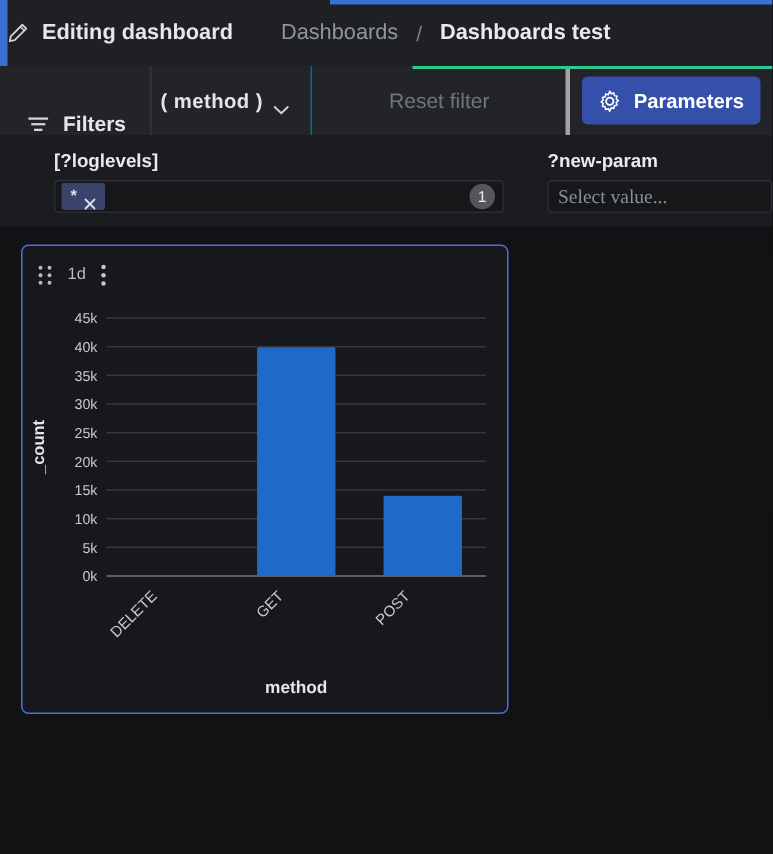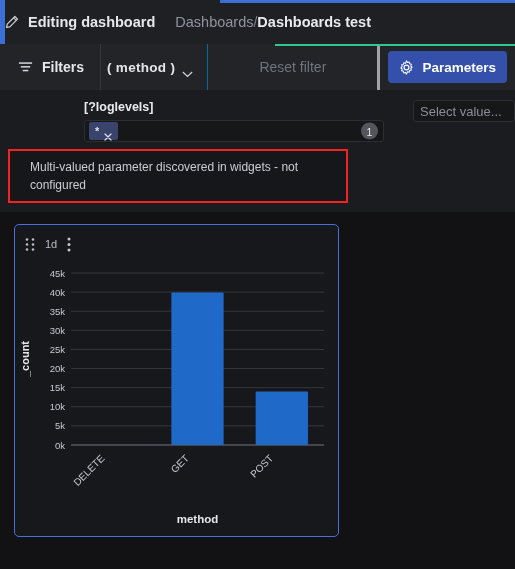--- a/index.html
+++ b/index.html
@@ -41,21 +41,22 @@
   .pencil-icon { width: 15px; height: 15px; display: block; }
   .edit-label {
     color: #e6e7ea;
     font-size: 14.5px;
     font-weight: bold;
     white-space: nowrap;
   }
   .breadcrumb {
     display: flex;
     align-items: flex-start;
-    margin-left: 20px;
+    gap: 12px;
+    margin-left: 32px;
   }
   .crumb-muted {
     color: #9094a0;
     font-size: 14.5px;
     white-space: nowrap;
   }
   .crumb-sep { color: #7c818c; font-size: 14px; }
   .crumb-current {
     color: #e9eaee;
     font-size: 14.5px;
@@ -78,20 +79,21 @@
     background: #2fc98d;
   }
   .fb-seg {
     display: flex;
     align-items: center;
     border-right: 1px solid #34363c;
   }
   .fb-filters {
     padding: 0 16px 0 18px;
     gap: 9px;
+    align-items: flex-end;
   }
   .funnel-icon { width: 15px; height: 14px; display: block; }
   .fb-filters-label {
     color: #e6e7ea;
     font-size: 14px;
     font-weight: bold;
   }
   .fb-method {
     padding: 0 14px 0 6px;
     gap: 7px;
@@ -140,21 +142,20 @@
 
   
   .params-panel {
     background: #1b1c20;
     padding: 10px 0 9px 0;
     position: relative;
   }
   .params-row {
     display: flex;
     gap: 0;
-    margin-left: 48px;
   }
   .param-col-left { width: 355px; padding-left: 36px; }
   .param-col-right { flex: 1; padding-left: 10px; }
   .param-label {
     color: #e9eaee;
     font-size: 12.5px;
     font-weight: bold;
     margin-bottom: 6px;
   }
   .param-input {
@@ -194,20 +195,21 @@
     background: #55565c;
     color: #e7e8eb;
     font-size: 10.5px;
     display: flex;
     align-items: center;
     justify-content: center;
   }
   .select-placeholder {
     color: #8a8e98;
     font-size: 13px;
+    font-family: Liberation Serif, serif;
   }
 
   .error-box {
     margin: 7px 0 0 8px;
     width: 340px;
     border: 2px solid #f42222;
     background: #16171a;
     padding: 6px 10px 8px 20px;
   }
   .error-text {
@@ -347,30 +349,28 @@
             <svg viewBox="0 0 8 8" width="8" height="8">
               <path d="M1 1l6 6M7 1l-6 6" stroke="#dfe2ea" stroke-width="1.2" stroke-linecap="round"></path>
             </svg>
           </span>
         </span>
         <span class="count-badge">1</span>
       </div>
     </div>
 
     <div class="param-col-right">
+      <div class="param-label">?new-param</div>
       <div class="param-input param-input-right">
         <span class="select-placeholder">Select value...</span>
       </div>
     </div>
 
   </div>
 
-  <div class="error-box">
-    <span class="error-text">Multi-valued parameter discovered in widgets - not configured</span>
-  </div>
 
 </div>
 
 <div class="canvas">
   <div class="panel">
 
     <div class="panel-header">
       <span class="drag-icon">
         <svg viewBox="0 0 10 15" width="10" height="15">
           <g fill="#b9bcc4">

